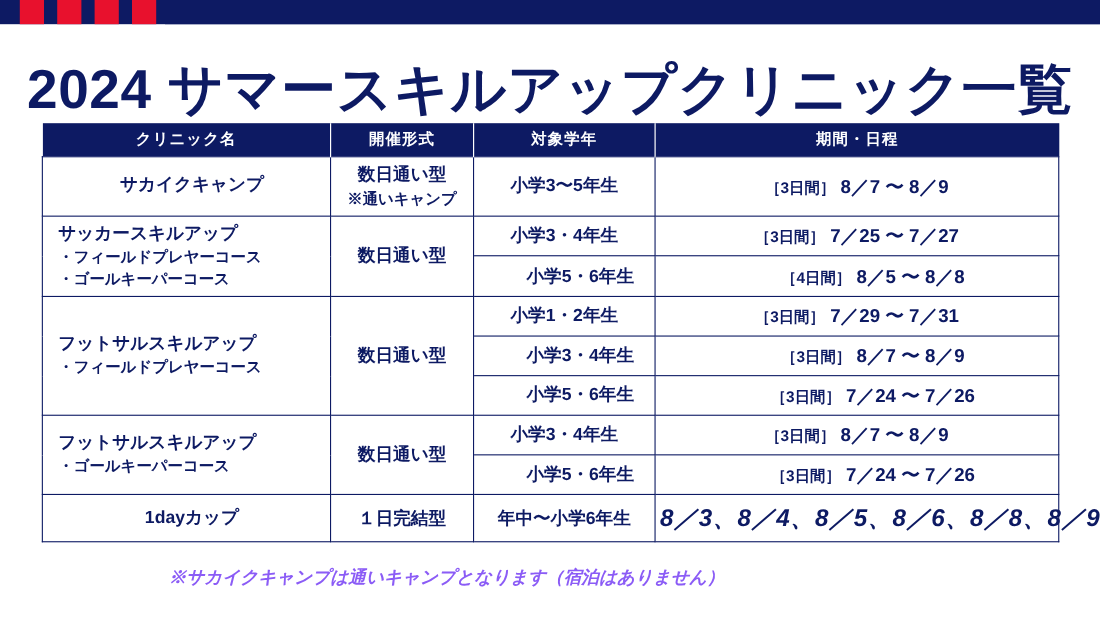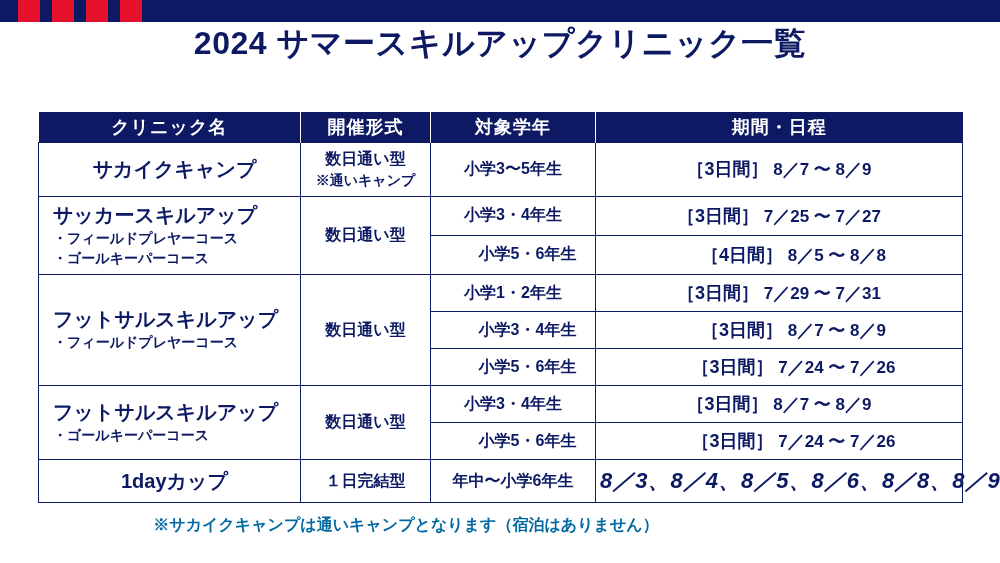--- a/index.html
+++ b/index.html
@@ -35,25 +35,25 @@
   .topbar .navy-right {
     position: absolute;
     left: 150px; top: 0;
     width: 850px; height: 22px;
     background: #0d1a63;
   }
 
   
   .title {
     position: absolute;
-    top: 22px; left: 0;
+    top: 48px; left: 0;
     width: 1000px;
     text-align: center;
     color: #0d1a63;
-    font-size: 32px;
+    font-size: 50px;
     font-weight: bold;
     letter-spacing: 0.5px;
     white-space: nowrap;
   }
 
   
   .table-wrap {
     position: absolute;
     top: 112px;
     left: 38px;
@@ -65,21 +65,21 @@
     table-layout: fixed;
   }
   col.c1 { width: 262px; }
   col.c2 { width: 130px; }
   col.c3 { width: 165px; }
   col.c4 { width: 367px; }
 
   thead th {
     background: #0d1a63;
     color: #ffffff;
-    font-size: 18px;
+    font-size: 14px;
     font-weight: bold;
     height: 30px;
     border-right: 1px solid #ffffff;
     letter-spacing: 1px;
   }
   thead th:last-child { border-right: none; }
 
   tbody td {
     border: 1px solid #0d1a63;
     color: #0d1a63;
@@ -89,21 +89,21 @@
   }
   tbody tr.dashed-top > td.dashed {
     border-top: 1px dashed #5566aa;
     padding-left: 33px;
   }
   td.name {
     text-align: left;
     padding-left: 14px;
   }
   .name-main {
-    font-size: 20px;
+    font-size: 16px;
     font-weight: bold;
     line-height: 1.25;
     white-space: nowrap;
   }
   .name-main.center { text-align: center; }
   .name-sub {
     font-size: 14px;
     font-weight: bold;
     line-height: 1.45;
     white-space: nowrap;
@@ -122,40 +122,41 @@
   .grade {
     font-size: 16px;
     font-weight: bold;
     white-space: nowrap;
   }
   .sched {
     font-size: 17px;
     font-weight: bold;
     white-space: nowrap;
   }
-  .sched .dur { font-size: 18px; }
+  .sched .dur { font-size: 14px; }
   .sched-list {
     font-size: 22px;
     font-weight: bold;
     white-space: nowrap;
     letter-spacing: 0.5px;
     font-style: italic;
   }
 
   
   .footnote {
     position: absolute;
     left: 0;
     top: 515px;
     width: 812px;
     text-align: center;
-    color: #0369a1;
+    color: #8b5cf6;
     font-size: 16px;
     font-weight: bold;
     white-space: nowrap;
+    font-style: italic;
   }
 </style>
 </head>
 <body>
 
 <div id="page">
 
   <div class="topbar">
     <div class="navy-right"></div>
     <div class="stripe s1"></div>

